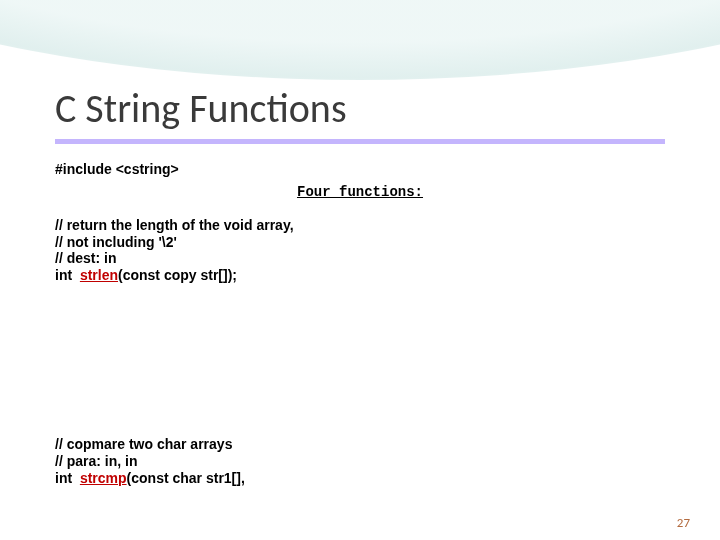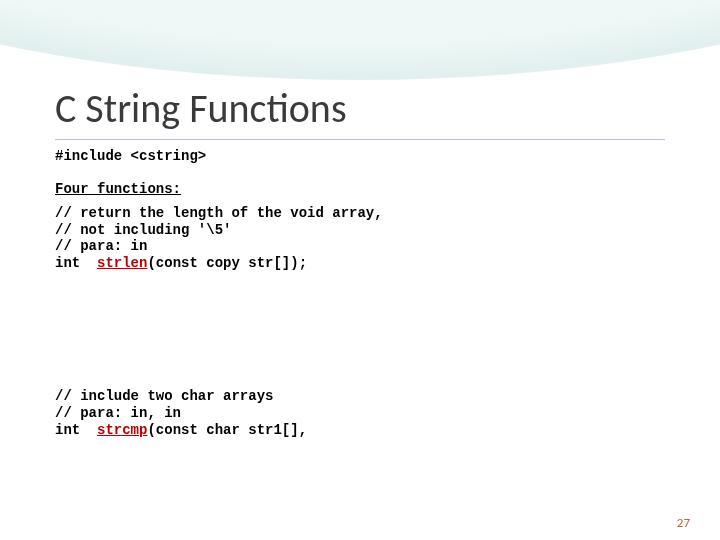--- a/index.html
+++ b/index.html
@@ -31,37 +31,37 @@
     box-sizing: border-box;
   }
   h1.title {
     font-family: Calibri, "Segoe UI", sans-serif;
     font-weight: 400;
     color: #3a3a3a;
     font-size: 40px;
     margin: 0;
     padding-top: 84px;
     padding-bottom: 6px;
-    border-bottom: 1px solid #c4b5fd;
+    border-bottom: 5px solid #c4b5fd;
   }
   .code {
-    font-family: Liberation Mono, monospace;
+    font-family: Liberation Sans, sans-serif;
     font-size: 14px;
     line-height: 1.2;
     color: #000;
-    margin-top: 8px;
+    margin-top: 17px;
     white-space: pre;
   }
   .subhead {
     font-family: "Courier New", monospace;
     font-size: 14px;
-    text-align: left;
+    text-align: center;
     text-decoration: underline;
     font-weight: bold;
-    margin: 16px 0 8px 0;
+    margin: 6px 0 8px 0;
   }
   .fn { color: #c00000; font-weight: bold; text-decoration: underline; text-align: center; }
   .b { font-weight: bold; }
   .pagenum {
     position: absolute;
     bottom: 10px;
     right: 30px;
     font-family: Calibri, sans-serif;
     font-size: 13px;
     color: #b36b3f;
@@ -74,33 +74,33 @@
 <div class="bg-arc"></div>
 
 <div class="content">
   <h1 class="title">C String Functions</h1>
 
   <div class="code b">#include &lt;cstring&gt;</div>
 
   <div class="subhead">Four functions:</div>
 
   <div class="code b"><span>// return the length of the void array,</span>
-<span>// not including '\5'</span>
-<span>// para: in</span>
+<span>// not including '\2'</span>
+<span>// dest: in</span>
 <span>int  </span><span class="fn">strlen</span><span>(const copy str[]);</span></div>
 
   <div class="code"> </div>
 
 
   <div class="code"> 
  </div>
 
 
   <div class="code"> 
  </div>
 
-  <div class="code b"><span>// include two char arrays</span>
+  <div class="code b"><span>// copmare two char arrays</span>
 <span>// para: in, in</span>
 <span>int  </span><span class="fn">strcmp</span><span>(const char str1[],</span>
 </div>
 </div>
 
 <div class="pagenum">27</div>
 
 </body></html>

